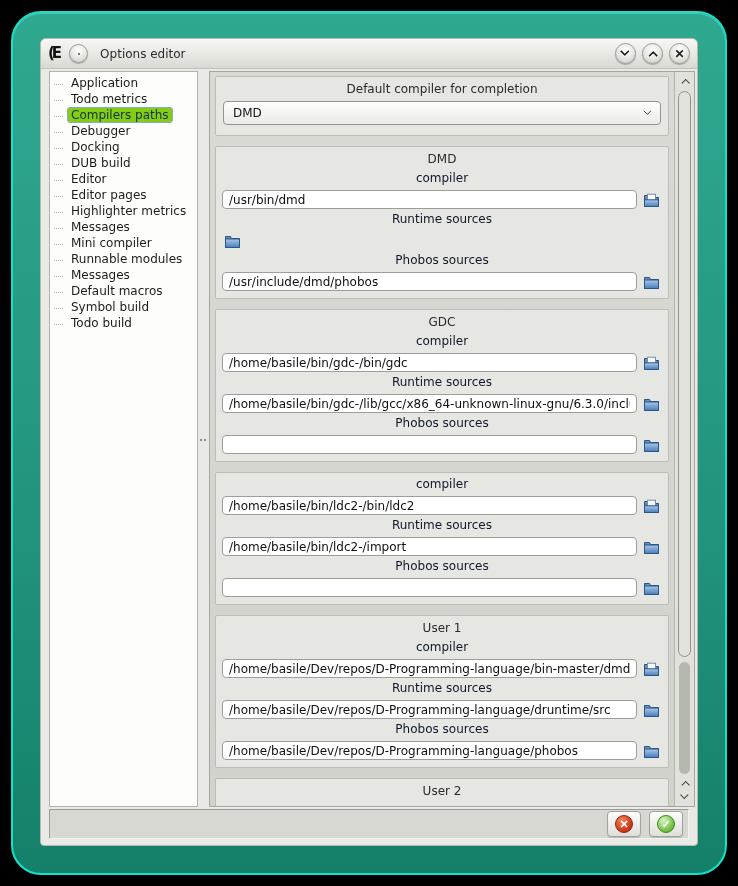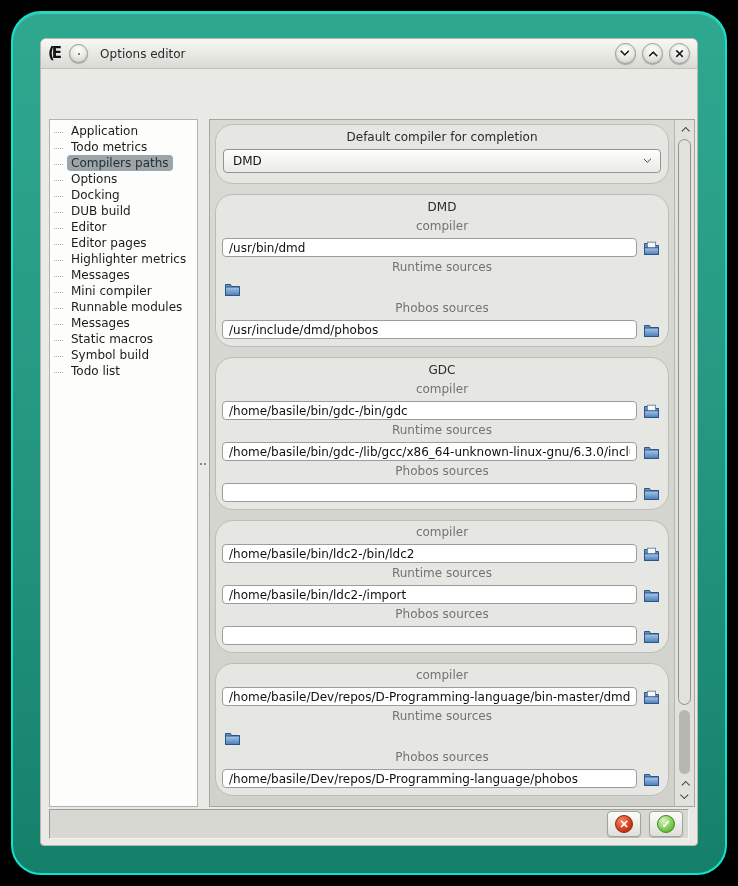--- a/index.html
+++ b/index.html
@@ -28,44 +28,44 @@
   .menu-btn{width:19px;height:19px;margin-right:12px;}
   .menu-dot{width:2px;height:2px;border-radius:50%;background:#55554f;}
   .win-title{font-size:12px;color:#2b2b2b;flex:1;}
   .win-btns{display:flex;gap:6px;}
   .chev{width:7px;height:7px;border-left:2px solid #1c1c1c;border-bottom:2px solid #1c1c1c;border-radius:1px;}
   .chev-down{transform:rotate(-45deg) translate(1px,-2px);}
   .chev-up{transform:rotate(135deg) translate(1px,-2px);}
   .close-glyph{font-size:12px;font-weight:bold;color:#1b1b1b;line-height:1;}
 
   
-  .content{position:absolute;left:0;right:0;top:31px;bottom:38px;margin-top:48px;}
+  .content{position:absolute;left:0;right:0;top:31px;bottom:38px;}
 
   
   .sidebar{position:absolute;left:8px;top:1px;width:149px;bottom:0;background:#fdfdfc;
     border:1px solid #b2b2ae;padding:4px 0 0 2px;overflow:hidden;}
   .item{height:16px;line-height:15px;font-size:12px;color:#1c1c1c;padding-left:15px;
     position:relative;white-space:nowrap;cursor:default;}
   .item::before{content:"";position:absolute;left:2px;top:8px;width:9px;border-top:1px dotted #9fb0ba;}
   .item .item-label{padding:0 3px;border:1px solid transparent;border-radius:4px;}
-  .item.selected .item-label{background:#a3a3a3;border-color:#84aec7;color:#16323e;}
+  .item.selected .item-label{background:#84cc16;border-color:#84aec7;color:#16323e;}
 
   
   .splitter-dots{position:absolute;left:159px;top:50%;width:2px;height:2px;background:#8a8a84;
     box-shadow:4px 0 0 #8a8a84;}
 
   
   .main-wrap{position:absolute;left:168px;right:2px;top:1px;bottom:0;display:flex;
     border:1px solid #a6a6a1;background:#d6d6d1;}
   .viewport{flex:1;overflow:hidden;padding:4px 5px 0 5px;background:linear-gradient(#dadad5,#d2d2cd);}
 
-  .group{background:#e6e6e2;border:1px solid #bdbdb8;border-radius:18px;margin-bottom:10px;
+  .group{background:#e6e6e2;border:1px solid #bdbdb8;border-radius:2px;margin-bottom:10px;
     padding:2px 6px 6px 6px;}
   .group-title{text-align:center;font-size:12px;color:#2b2b2b;height:20px;line-height:20px;}
-  .field-label{text-align:center;font-size:12px;color:#737373;height:20px;line-height:19px;}
+  .field-label{text-align:center;font-size:12px;color:#0f172a;height:20px;line-height:19px;}
   .input-row{display:flex;align-items:center;gap:4px;height:21px;}
   input.path{flex:1;height:19px;border:1px solid #9d9d99;border-radius:4px;background:#fff;
     font-family:"DejaVu Sans","Liberation Sans",sans-serif;font-size:12px;padding:0 6px;color:#101010;outline:none;}
   .icon-btn{width:21px;height:18px;background:transparent;border:none;padding:0;margin:0;
     display:flex;align-items:center;justify-content:center;cursor:default;}
 
   .combo{height:24px;border:1px solid #94948f;border-radius:4px;margin:2px 1px 4px 1px;
     background:linear-gradient(#fefefe,#eaeae6);display:flex;align-items:center;
     justify-content:space-between;padding:0 9px;font-size:12px;color:#141414;cursor:default;}
   .combo .chev{width:6px;height:6px;border-width:1.5px;}
@@ -136,33 +136,33 @@
       </button>
     </span>
   </div>
 
   <div class="content">
 
     <div class="sidebar">
         <div class="item"><span class="item-label">Application</span></div>
         <div class="item"><span class="item-label">Todo metrics</span></div>
         <div class="item selected"><span class="item-label">Compilers paths</span></div>
-        <div class="item"><span class="item-label">Options</span></div>
+        <div class="item"><span class="item-label">Debugger</span></div>
         <div class="item"><span class="item-label">Docking</span></div>
         <div class="item"><span class="item-label">DUB build</span></div>
         <div class="item"><span class="item-label">Editor</span></div>
         <div class="item"><span class="item-label">Editor pages</span></div>
         <div class="item"><span class="item-label">Highlighter metrics</span></div>
         <div class="item"><span class="item-label">Messages</span></div>
         <div class="item"><span class="item-label">Mini compiler</span></div>
         <div class="item"><span class="item-label">Runnable modules</span></div>
         <div class="item"><span class="item-label">Messages</span></div>
-        <div class="item"><span class="item-label">Static macros</span></div>
+        <div class="item"><span class="item-label">Default macros</span></div>
         <div class="item"><span class="item-label">Symbol build</span></div>
-        <div class="item"><span class="item-label">Todo list</span></div>
+        <div class="item"><span class="item-label">Todo build</span></div>
       </div>
     <span class="splitter-dots"></span>
 
     <div class="main-wrap">
       <div class="viewport">
 
         <div class="group">
           <div class="group-title">Default compiler for completion</div>
           <div class="combo">
             <span>DMD</span>
@@ -282,36 +282,38 @@
         <button class="icon-btn">
           <svg width="17" height="14" viewBox="0 0 17 14">
             <path d="M1.5 2.5 h5 l1 2 h8 v9 h-14 z" fill="url(#gtab)" stroke="#2a5585"></path>
             <path d="M1.5 5 h14 v8.5 h-14 z" fill="url(#gfold)" stroke="#2a5585"></path>
           </svg>
         </button>
       </div>
     </div>
   </div>
           <div class="group">
+    <div class="group-title">User 1</div>
     <div class="field">
       <div class="field-label">compiler</div>
       <div class="input-row">
         <input class="path" value="/home/basile/Dev/repos/D-Programming-language/bin-master/dmd" style="">
         <button class="icon-btn">
           <svg width="17" height="14" viewBox="0 0 17 14">
             <path d="M1.5 2.5 h5 l1 2 h8 v9 h-14 z" fill="url(#gtab)" stroke="#2a5585"></path>
             <rect x="4.5" y="1.2" width="8" height="7" fill="#f4f8ff" stroke="#7d8aa0"></rect>
             <path d="M1.5 6.8 h14 v6.7 h-14 z" fill="url(#gfold)" stroke="#2a5585"></path>
           </svg>
         </button>
       </div>
     </div>
     <div class="field">
       <div class="field-label">Runtime sources</div>
       <div class="input-row">
+        <input class="path" value="/home/basile/Dev/repos/D-Programming-language/druntime/src" style="">
         <button class="icon-btn">
           <svg width="17" height="14" viewBox="0 0 17 14">
             <path d="M1.5 2.5 h5 l1 2 h8 v9 h-14 z" fill="url(#gtab)" stroke="#2a5585"></path>
             <path d="M1.5 5 h14 v8.5 h-14 z" fill="url(#gfold)" stroke="#2a5585"></path>
           </svg>
         </button>
       </div>
     </div>
     <div class="field">
       <div class="field-label">Phobos sources</div>

